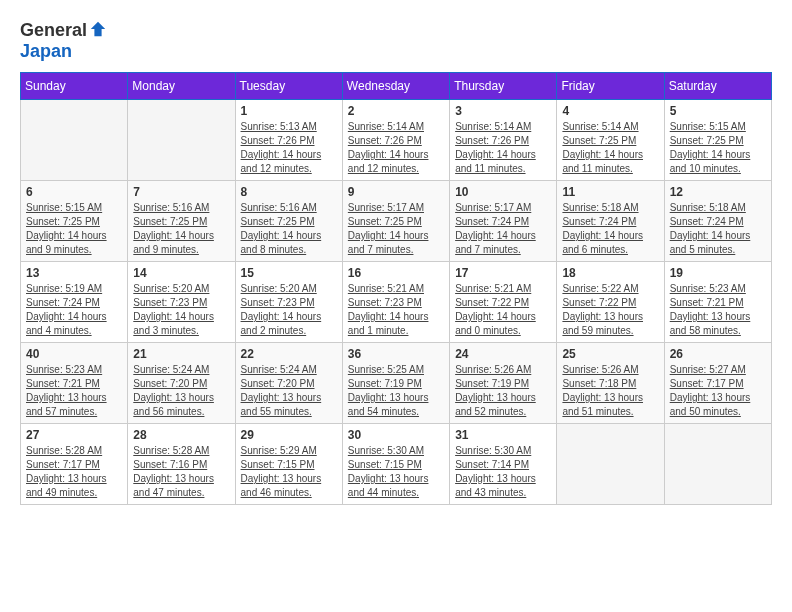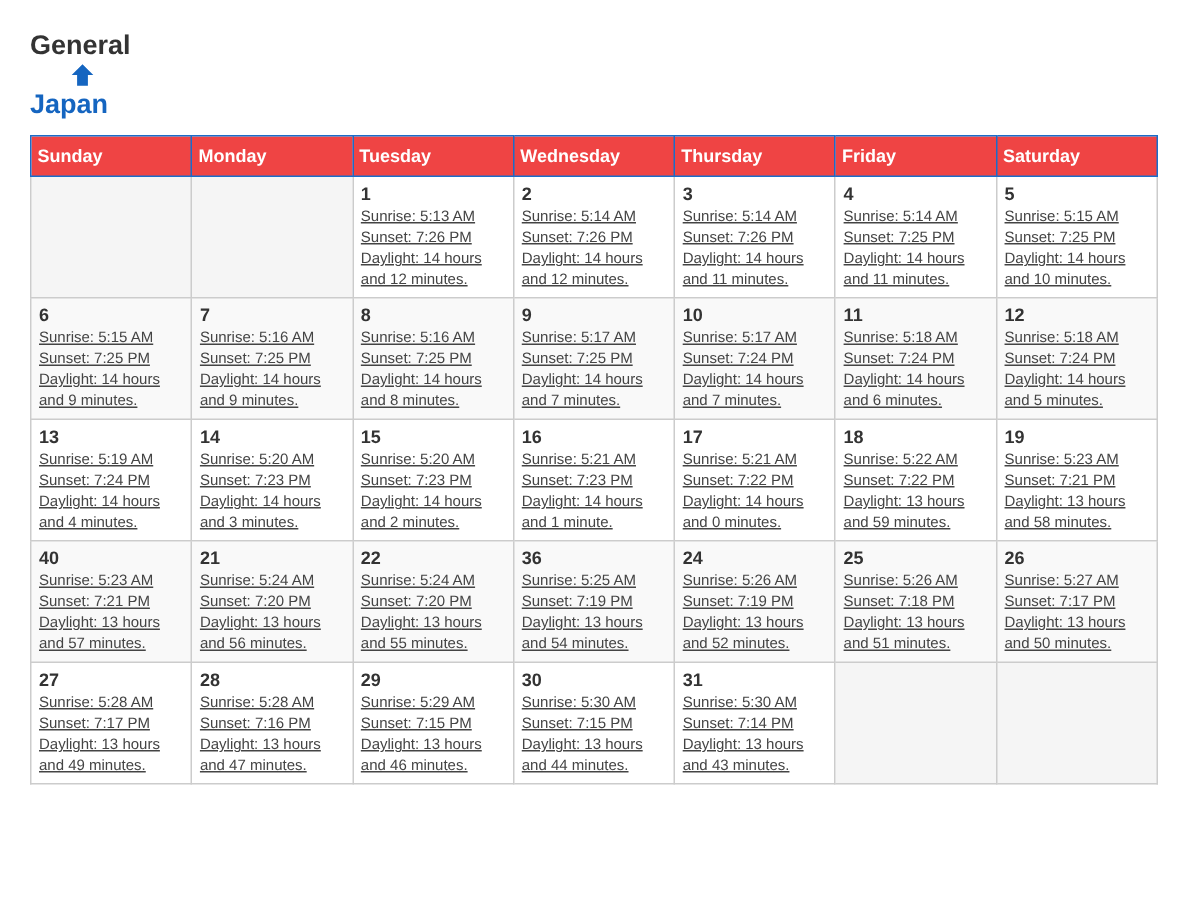--- a/index.html
+++ b/index.html
@@ -16,22 +16,20 @@
       align-items: flex-start;
       margin-bottom: 10px;
     }
     .logo {
       display: flex;
       flex-direction: column;
       align-items: flex-start;
     }
     .logo-text {
       display: flex;
-      align-items: center;
-      flex-direction: column;
     }
     .logo-general {
       font-size: 18px;
       font-weight: bold;
       color: #333;
     }
     .logo-blue {
       font-size: 18px;
       font-weight: bold;
       color: #1565c0;
@@ -53,24 +51,24 @@
     .location {
       font-size: 14px;
       color: #555;
     }
     .calendar {
       width: 100%;
       border-collapse: collapse;
       border: 1px solid #ccc;
     }
     .calendar th {
-      background-color: #ef4444;
+      background-color: #6d28d9;
       color: #fff;
       font-size: 12px;
-      font-weight: bold;
+      font-weight: normal;
       padding: 6px 4px;
       text-align: left;
       border: 1px solid #1a6cc9;
     }
     .calendar td {
       vertical-align: top;
       padding: 4px 5px;
       border: 1px solid #ccc;
       font-size: 10px;
       width: 107px;

